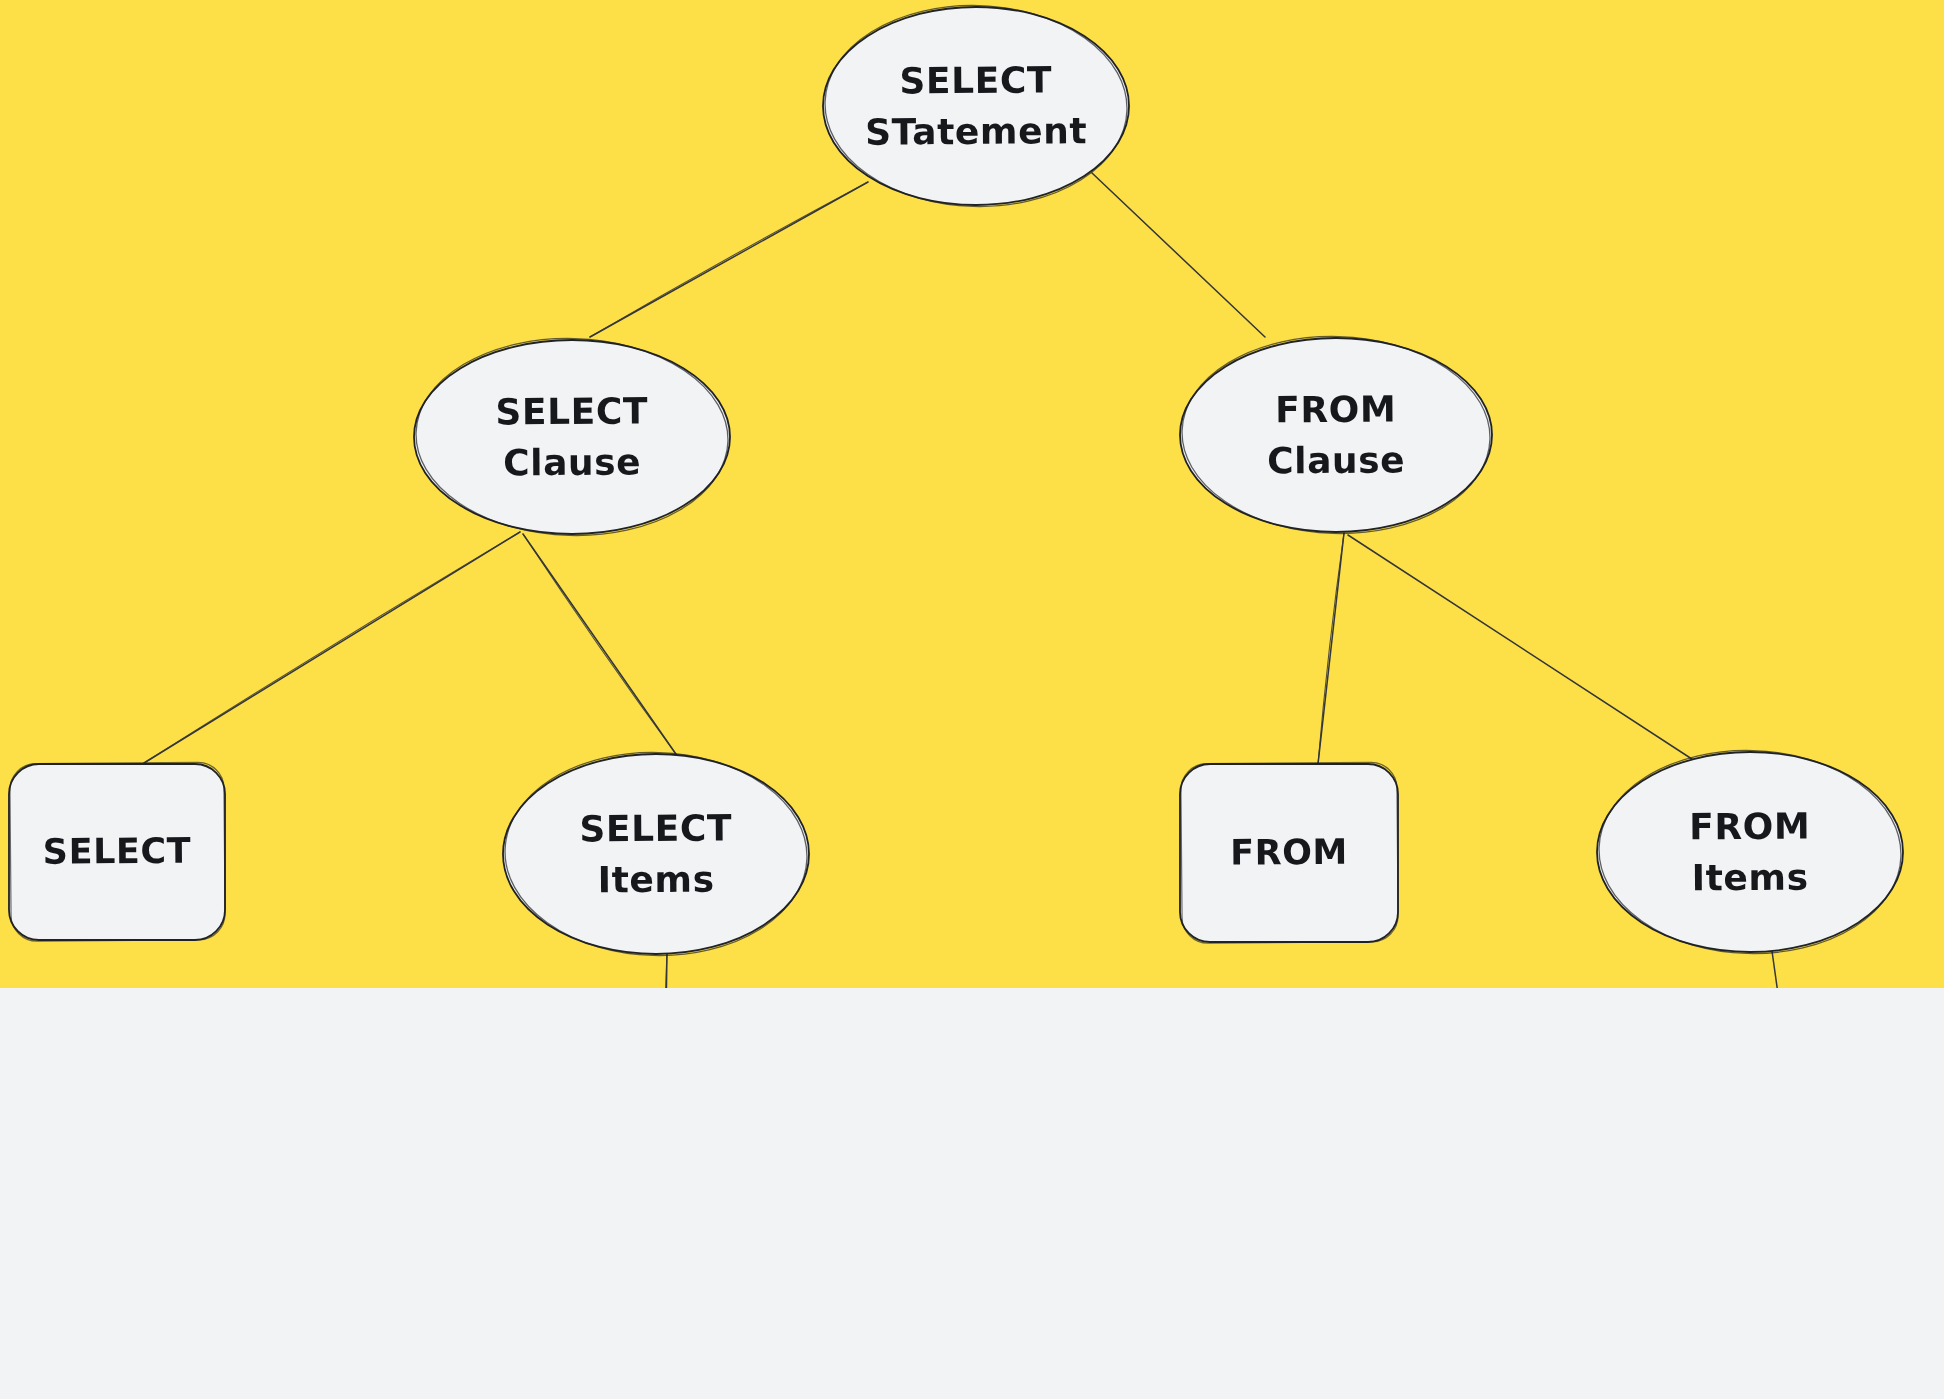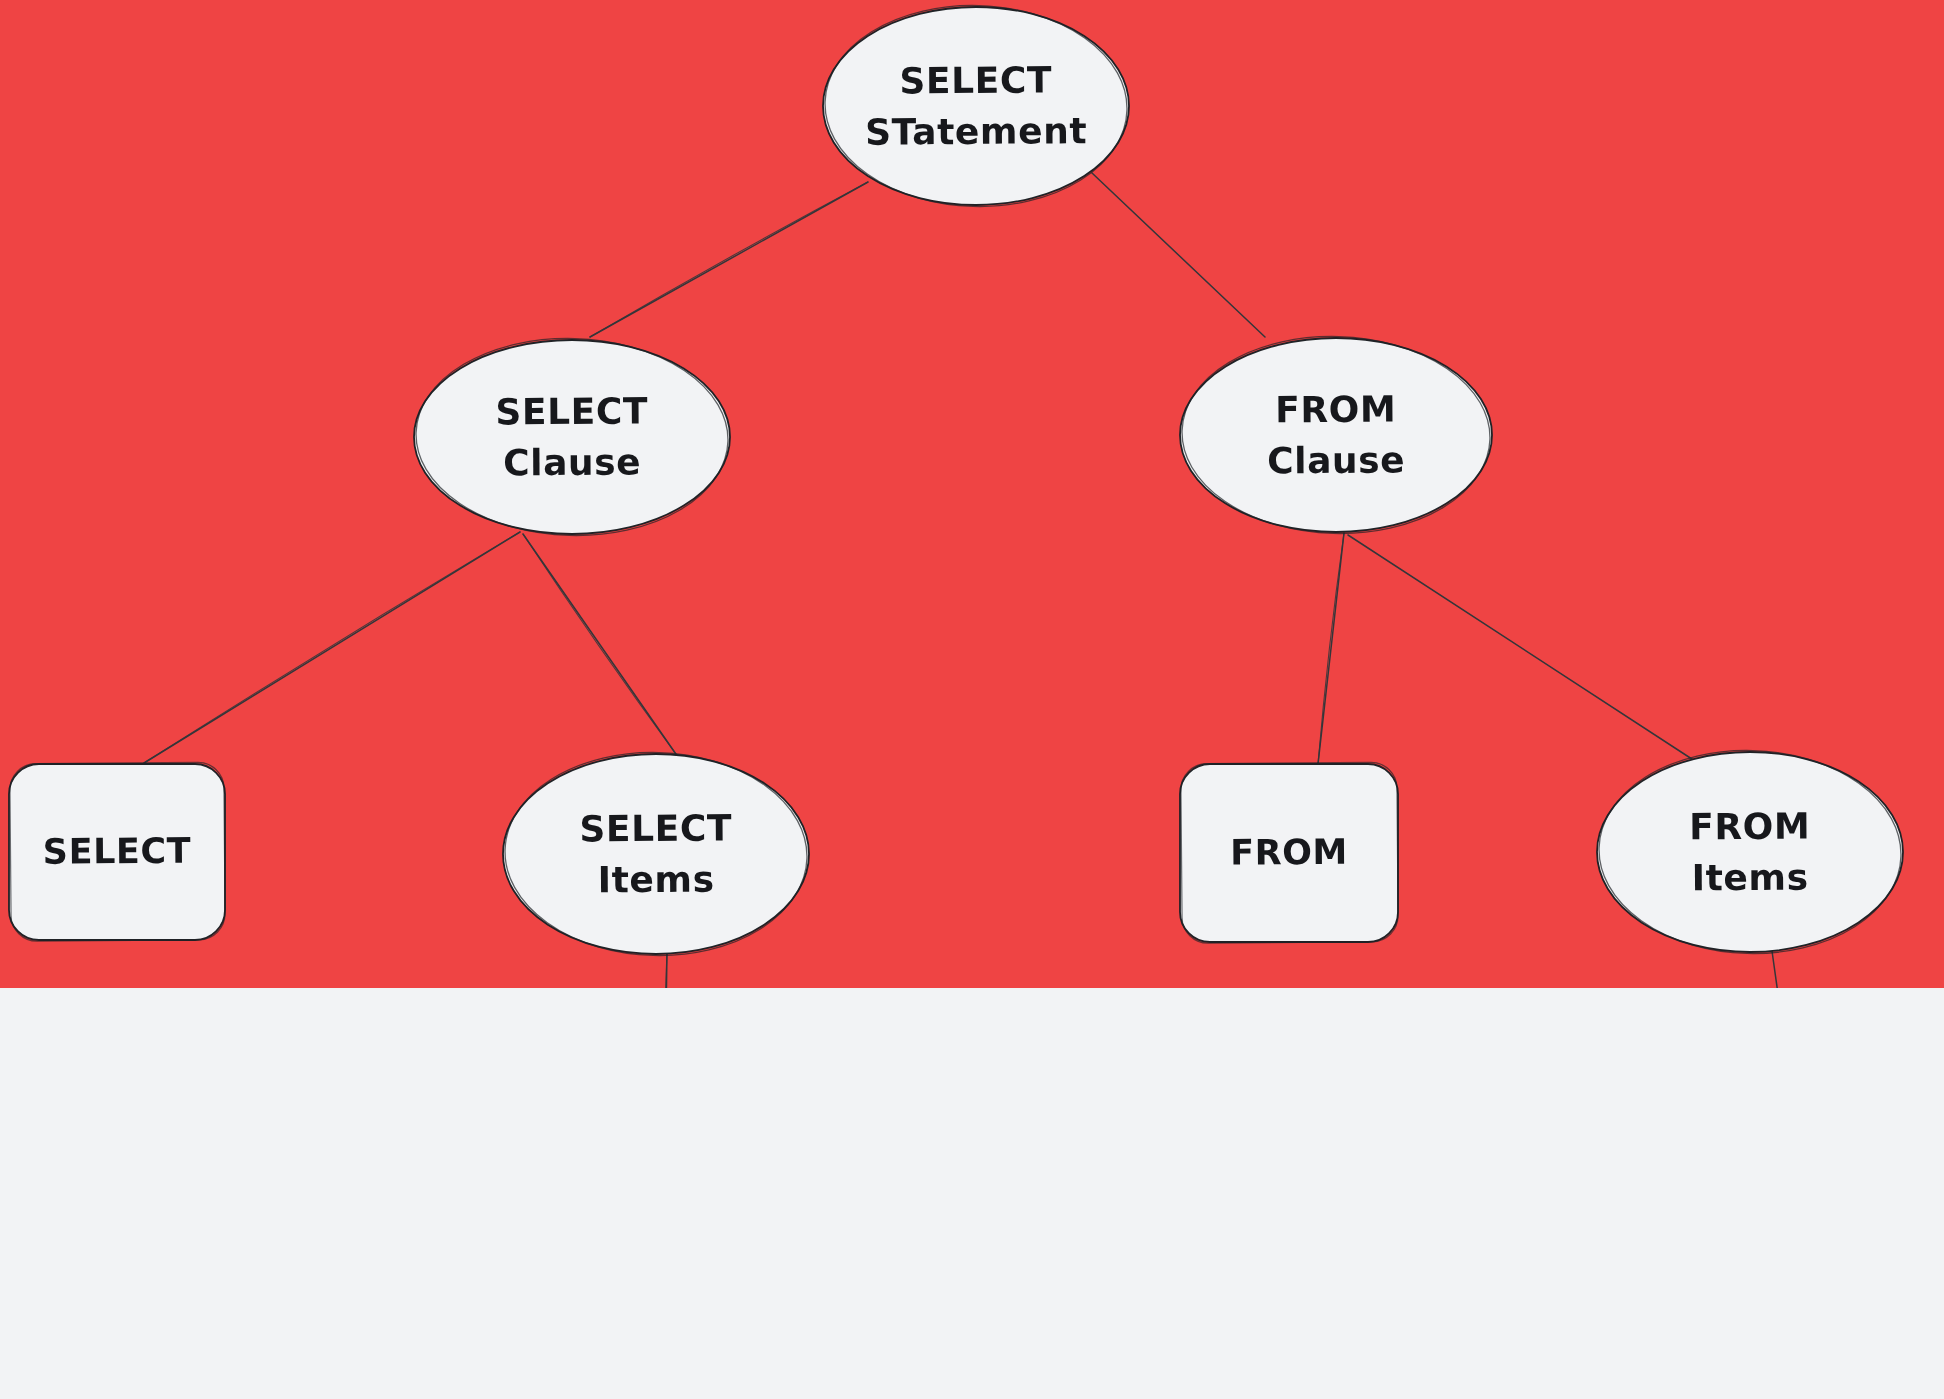--- a/index.html
+++ b/index.html
@@ -1,20 +1,20 @@
 <!DOCTYPE html>
 <html lang="en"><head>
 <meta charset="utf-8">
 <style>
   html, body { margin: 0; padding: 0; background: #f2f3f5; }
   .stage {
     position: relative;
     width: 1944px;
     height: 988px;
-    background: #ef4444;
+    background: #fde047;
     overflow: hidden;
     font-family: "DejaVu Sans", sans-serif;
   }
   .stage svg { position: absolute; inset: 0; display: block; }
   .labels { position: absolute; inset: 0; pointer-events: none; }
   .node-label {
     position: absolute;
     transform: translate(-50%, -50%) rotate(-0.4deg);
     text-align: center;
     color: #17181c;

